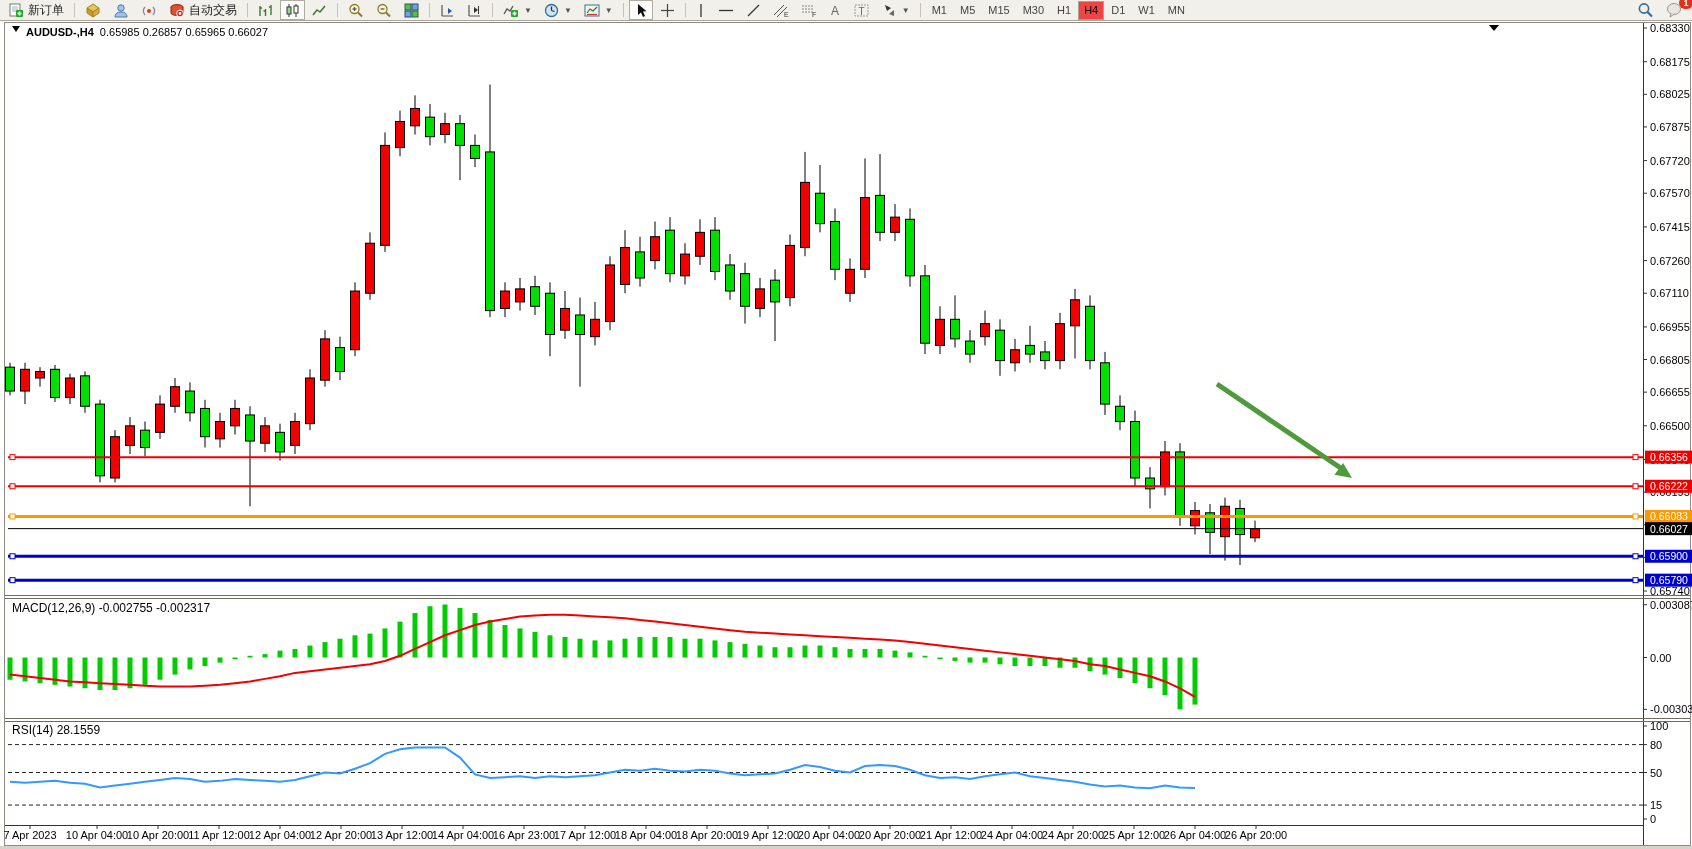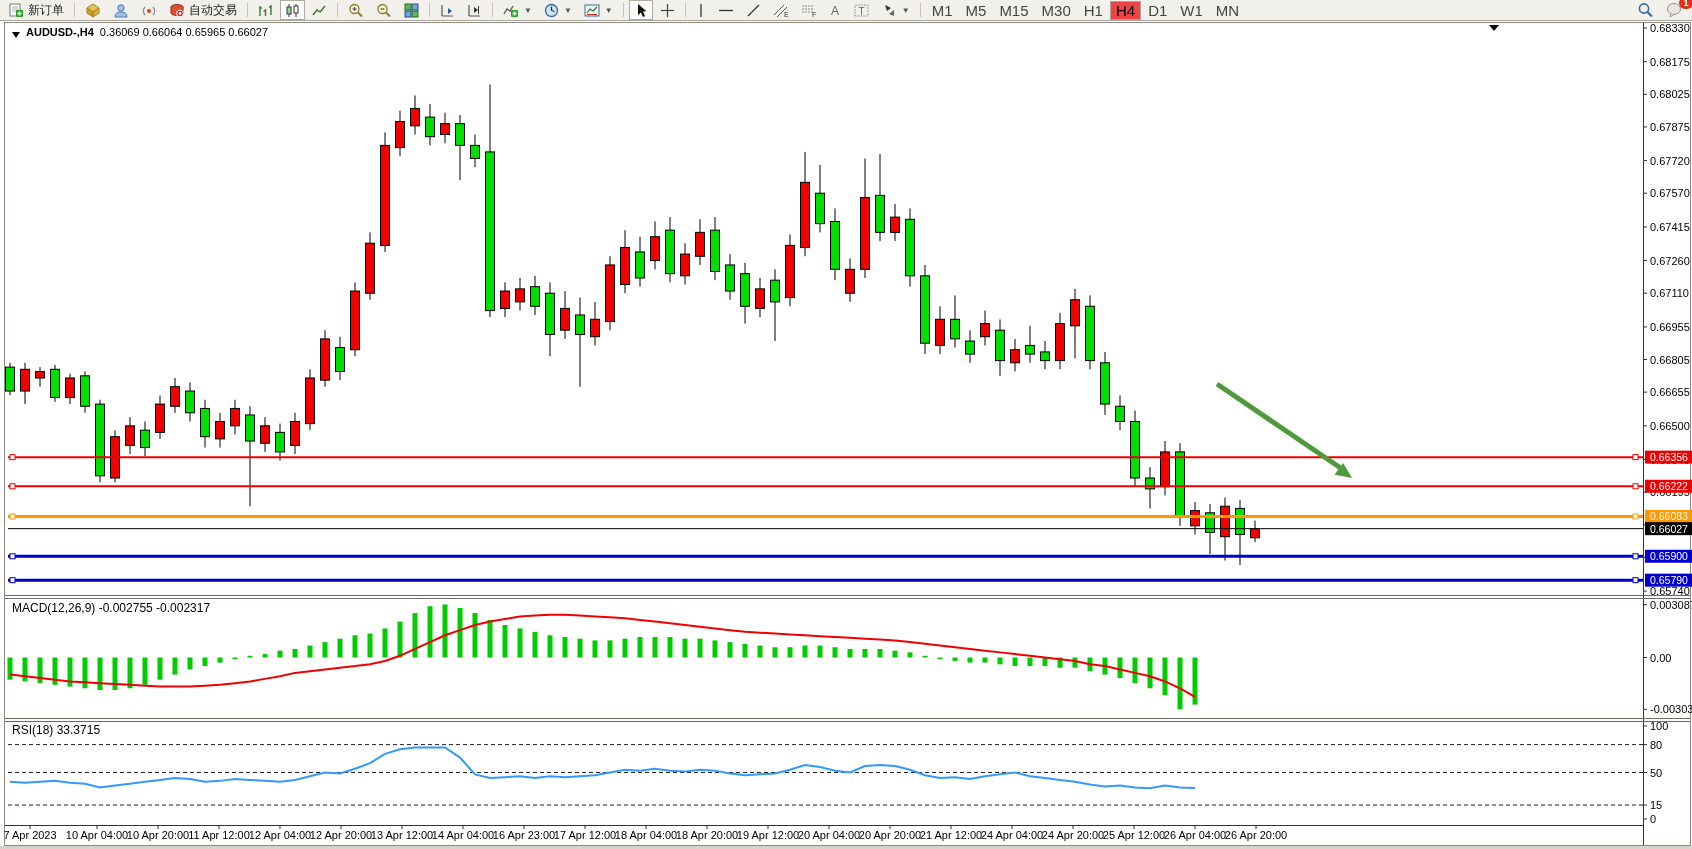--- a/index.html
+++ b/index.html
@@ -3,31 +3,31 @@
 <meta charset="utf-8">
 <style>
   html,body{margin:0;padding:0;background:#fff;}
   #app{position:relative;width:1692px;height:849px;font-family:"Liberation Sans",sans-serif;overflow:hidden;background:#fff;}
   
   .tb{position:absolute;left:0;top:0;width:1692px;height:21px;background:#f2f0ea;border-bottom:1px solid #aaa69e;display:flex;align-items:center;padding:0 4px;box-sizing:border-box;gap:2px;z-index:5;}
   .tbtn{display:flex;align-items:center;gap:4px;height:18px;padding:0 4px;font-size:12px;color:#222;cursor:default;border:1px solid transparent;}
   .tbtn.pressed{background:#fcfcfa;border:1px solid #b0aca2;}
   .sep{width:1px;height:14px;background:#c6c2b8;margin:0 3px;}
   .car{font-size:8px;color:#555;margin-left:1px;}
-  .tf{font-size:15px;color:#444;padding:1px 5px;height:15px;line-height:15px;border:1px solid transparent;}
+  .tf{font-size:11px;color:#444;padding:1px 5px;height:15px;line-height:15px;border:1px solid transparent;}
   .tf.on{background:#ef4444;border:1px solid #a8a49a;color:#000;}
   .spacer{flex:1;}
   .badge{position:absolute;top:-4px;right:-6px;background:#e03218;color:#fff;border-radius:7px;font-size:9px;min-width:12px;height:12px;line-height:12px;text-align:center;padding:0 1px;font-weight:bold;}
   .chaticon{position:relative;}
   .icon svg{display:block;}
   
   .win{position:absolute;left:4px;top:22px;width:1687px;height:824px;border:1px solid #8f8b83;box-sizing:border-box;background:#fff;}
   #chart-svg{position:absolute;left:0;top:0;z-index:1;pointer-events:none;}
   .overlay{position:absolute;z-index:2;font-size:12px;color:#000;white-space:nowrap;}
-  .title-row{left:12px;top:26px;display:flex;align-items:flex-end;gap:6px;font-size:11px;}
+  .title-row{left:12px;top:26px;display:flex;align-items:flex-start;gap:6px;font-size:11px;}
   .tri{width:0;height:0;border-left:4px solid transparent;border-right:4px solid transparent;border-top:6px solid #000;display:inline-block;}
   .axis-hit{position:absolute;z-index:3;}
   .statusbar{position:absolute;left:0;top:846px;width:1692px;height:3px;background:#d6d2ca;}
 </style>
 </head>
 <body>
 
 <div id="app">
 
   <div class="tb">
@@ -699,21 +699,21 @@
         <line x1="1195" y1="825.5" x2="1195" y2="829" stroke="#333"></line>
         <text x="1195" y="839" font-size="11" font-family="Liberation Sans, sans-serif" fill="#000" text-anchor="middle">26 Apr 04:00</text>
         <line x1="1256" y1="825.5" x2="1256" y2="829" stroke="#333"></line>
         <text x="1256" y="839" font-size="11" font-family="Liberation Sans, sans-serif" fill="#000" text-anchor="middle">26 Apr 20:00</text>
       </g>
     </svg>
 
   <div class="overlay title-row">
     <span class="tri"></span>
     <span style="font-weight:bold;">AUDUSD-,H4</span>
-    <span>0.36069 0.66064 0.65965 0.66027</span>
+    <span>0.65985 0.26857 0.65965 0.66027</span>
   </div>
   <div class="overlay" style="left:12px;top:601px;">MACD(12,26,9) -0.002755 -0.002317</div>
-  <div class="overlay" style="left:12px;top:723px;">RSI(18) 33.3715</div>
+  <div class="overlay" style="left:12px;top:723px;">RSI(14) 28.1559</div>
 
   <div class="axis-hit" style="left:1643px;top:24px;width:49px;height:800px;"></div>
   <div class="axis-hit" style="left:5px;top:826px;width:1638px;height:20px;"></div>
   <div class="statusbar"></div>
 </div>
 
 </body></html>

